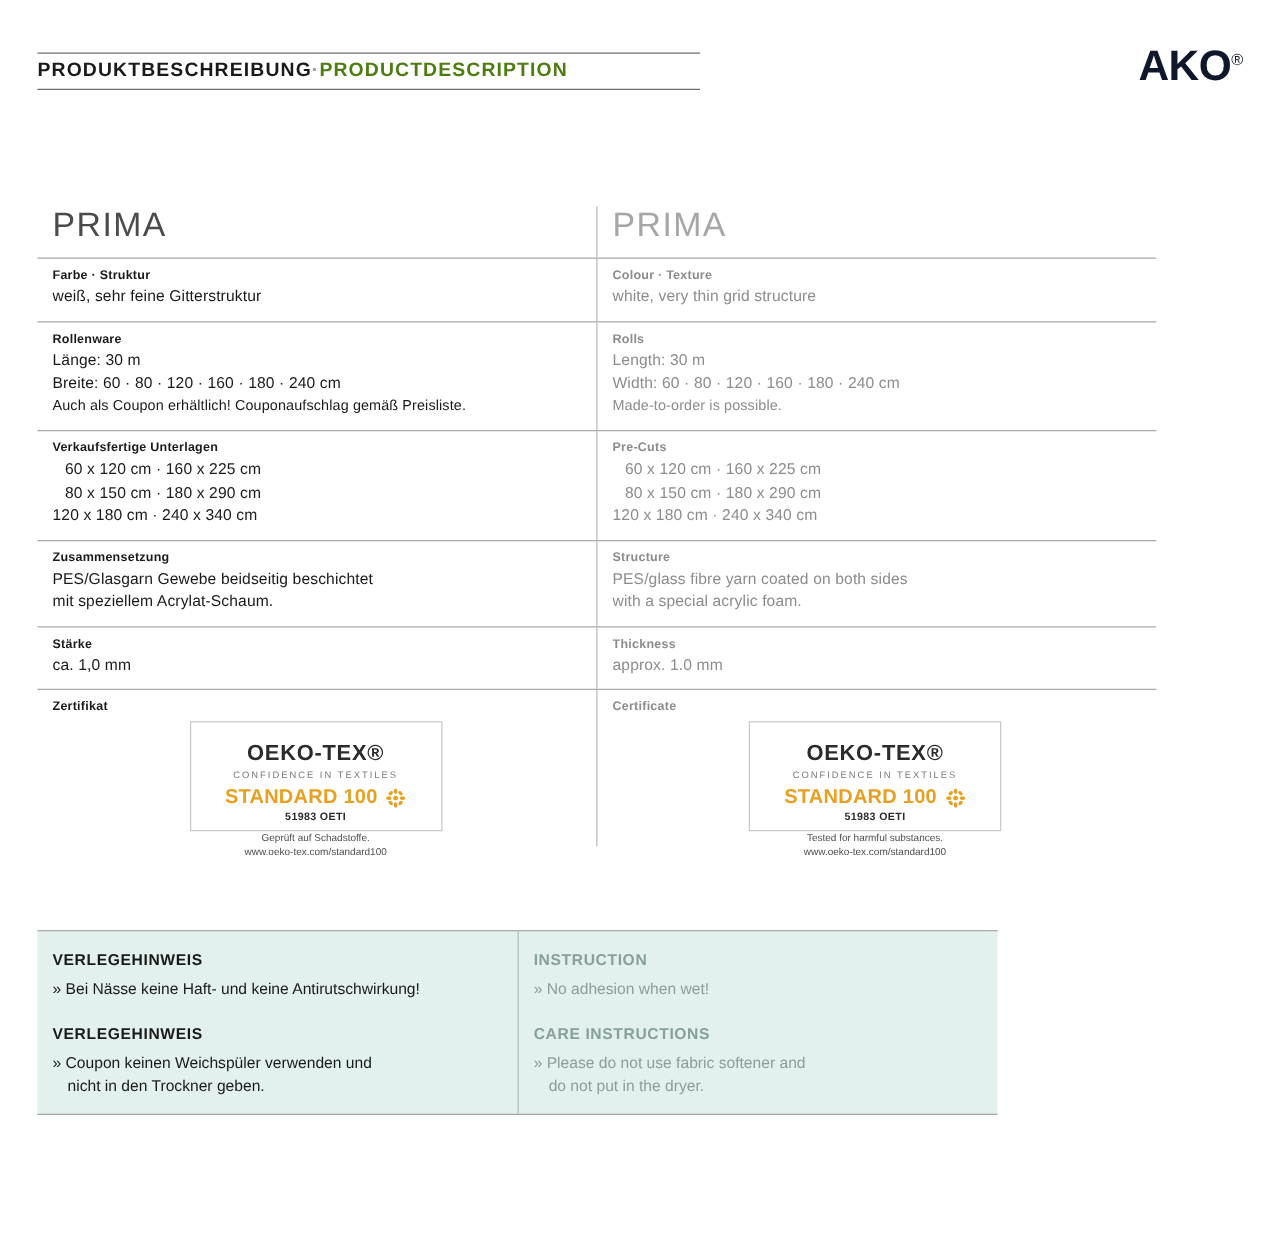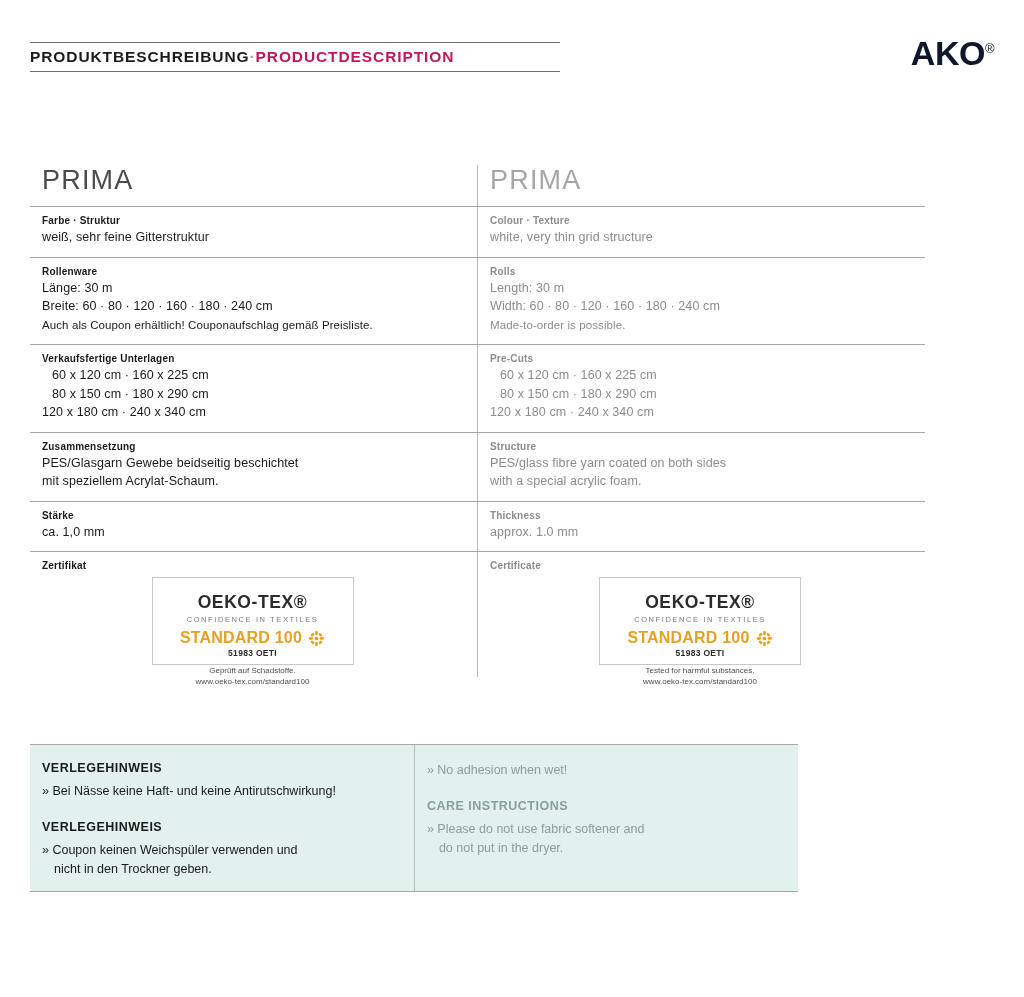--- a/index.html
+++ b/index.html
@@ -34,21 +34,21 @@
     padding: 5px 0 5px 0;
   }
   .header-title {
     font-size: 15.5px;
     font-weight: bold;
     letter-spacing: 0.9px;
     white-space: nowrap;
   }
   .header-title .de { color: #1a1a1a; }
   .header-title .sep { color: #9a9a9a; }
-  .header-title .en { color: #be185d; }
+  .header-title .en { color: #4d7c0f; }
 
   .logo {
     position: absolute;
     right: 0;
     top: -8px;
     font-size: 34px;
     font-weight: bold;
     letter-spacing: -0.5px;
     color: #0f172a;
     font-family: "Liberation Sans", sans-serif;
@@ -364,18 +364,19 @@
 
 <div class="notes">
   <div class="notes-col">
     <div class="notes-head">VERLEGEHINWEIS</div>
     <div class="notes-line">» Bei Nässe keine Haft- und keine Antirutschwirkung!</div>
     <div class="notes-head second">VERLEGEHINWEIS</div>
     <div class="notes-line">» Coupon keinen Weichspüler verwenden und</div>
     <div class="notes-line cont">nicht in den Trockner geben.</div>
   </div>
   <div class="notes-col right">
+    <div class="notes-head">INSTRUCTION</div>
     <div class="notes-line">» No adhesion when wet!</div>
     <div class="notes-head second">CARE INSTRUCTIONS</div>
     <div class="notes-line">» Please do not use fabric softener and</div>
     <div class="notes-line cont">do not put in the dryer.</div>
   </div>
 </div>
 
 </body></html>

